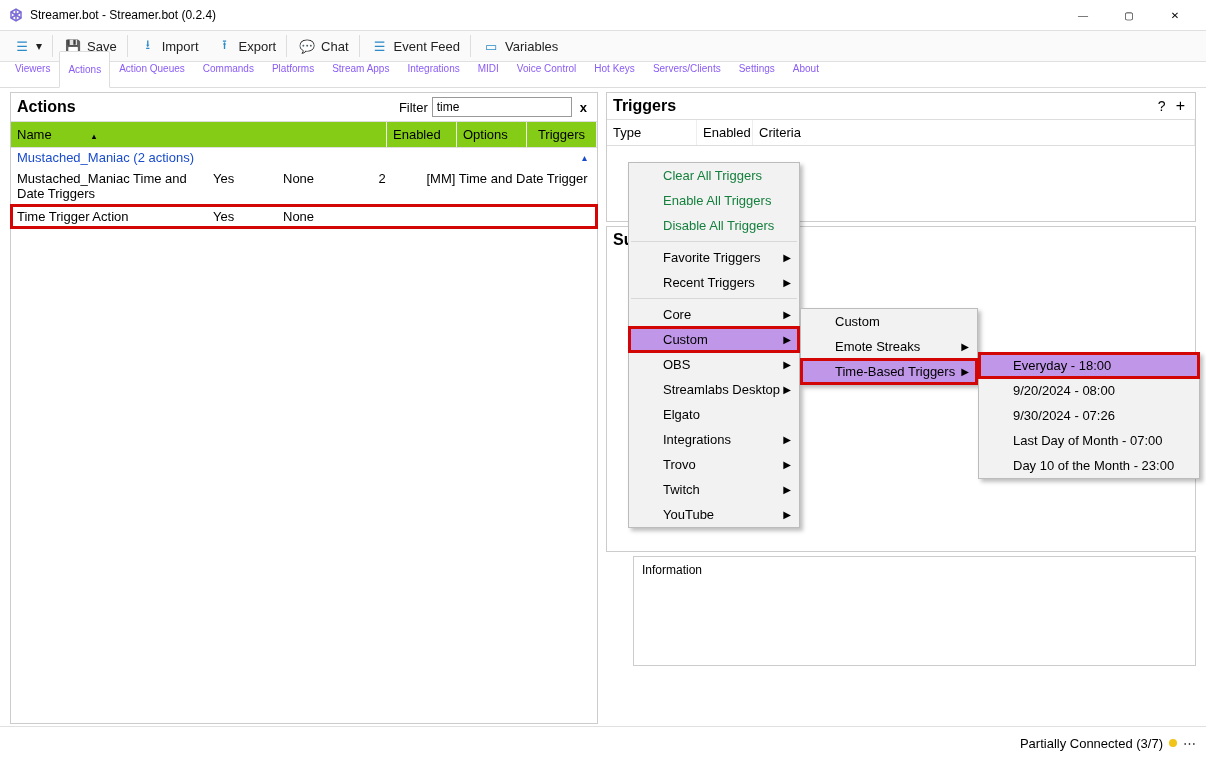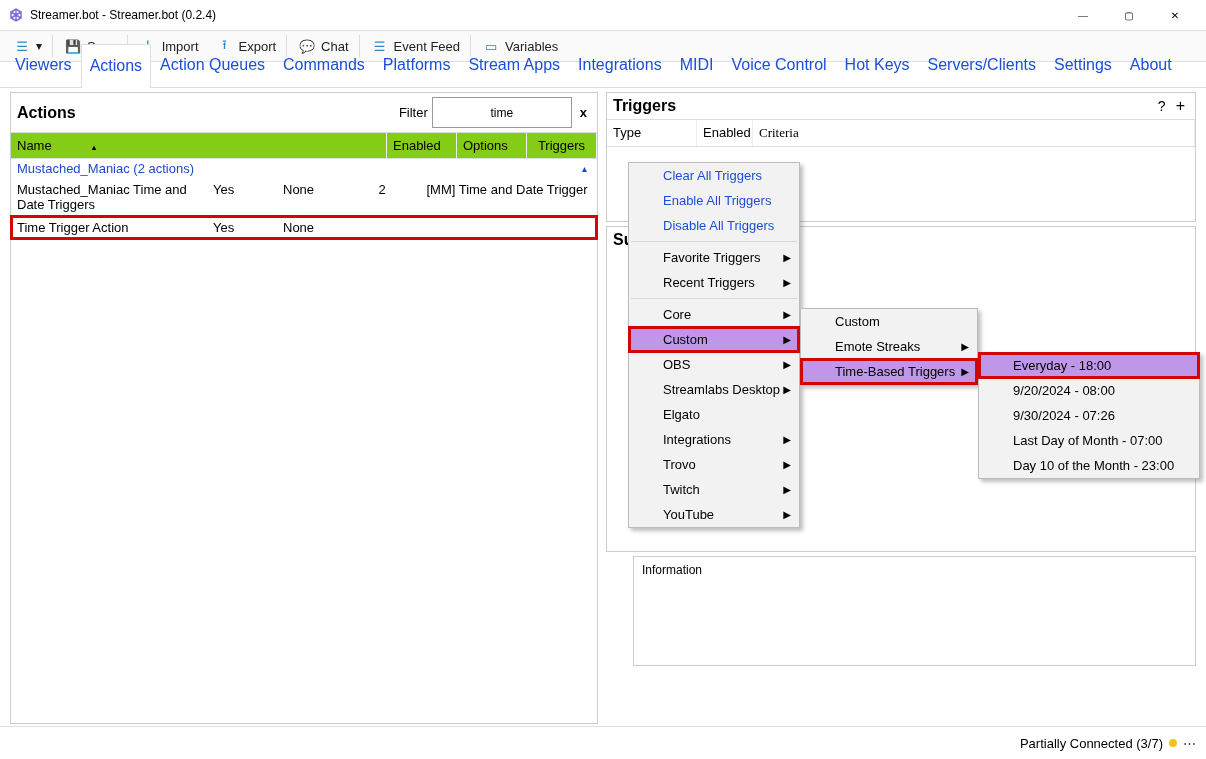--- a/index.html
+++ b/index.html
@@ -9,31 +9,31 @@
 .titlebar .app-icon { width: 16px; height: 16px; margin-right: 6px; display:inline-flex; align-items:center; justify-content:center; }
 .titlebar .title-text { font-size: 12px; }
 .win-controls { margin-left: auto; display: flex; gap: 0; }
 .win-btn { width: 46px; height: 30px; display: flex; align-items: center; justify-content: center; font-family: "Segoe MDL2 Assets","Segoe UI Symbol"; font-size: 10px; }
 
 .toolbar { height: 32px; border-top: 1px solid #e0e0e0; border-bottom: 1px solid #e0e0e0; display: flex; align-items: center; padding: 0 6px; gap: 4px; background:#fafafa; }
 .tool-btn { display: flex; align-items: center; padding: 2px 6px; gap: 4px; font-size: 12px; color:#222; }
 .tool-icon { width: 20px; height: 20px; display:inline-flex; align-items:center; justify-content:center; color:#2c8cc9; }
 
 .tabstrip { height: 26px; display: flex; align-items: flex-end; padding: 0 6px; border-bottom: 1px solid #ddd; }
-.tab { padding: 12px 8px; font-size: 16px; color:#1d4ed8; border:1px solid transparent; }
+.tab { padding: 12px 8px; font-size: 10px; color:#8b5cf6; border:1px solid transparent; }
 .tab.active { background: #fff; border-color: #ddd #ddd transparent #ddd; border-radius: 2px 2px 0 0; position:relative; top:1px; }
 
 .content { display: flex; height: 640px; }
 .left-panel { width: 588px; border: 1px solid #ccc; margin: 4px 4px 4px 10px; display:flex; flex-direction:column; }
 .right-panel { flex: 1; margin: 4px 10px 4px 4px; display:flex; flex-direction:column; }
 
 .panel-header { display:flex; align-items:center; padding: 4px 6px; }
 .panel-title { font-size: 16px; font-weight: 600; }
 .filter-area { margin-left:auto; display:flex; align-items:center; gap:4px; font-size:12px; }
-.filter-input { width:140px; height:31px; border:1px solid #999; padding:0 4px; font-size:12px;text-align:center; }
+.filter-input { width:140px; height:20px; border:1px solid #999; padding:0 4px; font-size:12px; }
 .clear-x { cursor:pointer; padding:0 4px; font-weight:bold; }
 
 .grid-header { display:flex; border-top:1px solid #ddd; border-bottom:1px solid #ddd; background:#84cc16; font-size:12px; }
 .grid-header > div { padding:5px 6px; border-right:1px solid #eee; }
 .col-name { flex:1; }
 .col-enabled { width:70px; }
 .col-options { width:70px; }
 .col-triggers { width:70px; text-align:center; }
 .col-queue { width:180px; text-align:center; }
 
@@ -52,32 +52,32 @@
 .triggers-header { display:flex; align-items:center; padding:4px 6px; }
 .triggers-header .panel-title { flex:1; }
 .help-q { font-size:14px; padding:0 6px; }
 .plus-add { font-size:16px; padding:0 4px; }
 
 .t-grid-header { display:flex; border-top:1px solid #ddd; border-bottom:1px solid #ddd; font-size:12px; }
 .t-grid-header > div { padding:5px 6px; border-right:1px solid #eee; }
 .tcol-source { width:170px; }
 .tcol-type { width:90px; }
 .tcol-enabled { width:56px; }
-.tcol-criteria { flex:1;font-family:Liberation Serif, serif; }
+.tcol-criteria { flex:1; }
 
 .info-label { padding:6px 8px; font-size:12px; }
 
 .statusbar { position:absolute; bottom:0; left:0; right:0; height:26px; border-top:1px solid #e0e0e0; display:flex; align-items:center; padding:16px 10px; font-size:12px; }
 .status-right { margin-left:auto; display:flex; align-items:center; gap:6px; }
 .dot-y { width:8px; height:8px; border-radius:50%; background:#f0c419; }
 
 
 .ctx { position:absolute; background:#f2f2f2; border:1px solid #bcbcbc; box-shadow:3px 3px 4px rgba(0,0,0,.25); }
 .ctx-item { display:flex; align-items:center; padding:5px 28px 5px 34px; font-size:13px; position:relative; white-space:nowrap; }
-.ctx-item.disabled { color:#1d4ed8; }
+.ctx-item.disabled { color:#15803d; }
 .ctx-sep { height:1px; background:#d8d8d8; margin:3px 2px; }
 .ctx-arrow { position:absolute; right:8px; font-size:10px; }
 .ctx-item.hl-purple { background:#c097e8; }
 .ctx-item.hl-red { outline:3px solid #d30606; outline-offset:-2px; }
 .ctx1 { left:628px; top:162px; width:172px; }
 .ctx2 { left:800px; top:308px; width:178px; }
 .ctx3 { left:978px; top:352px; width:222px; }
 
 .sort-caret { font-size:9px; vertical-align:middle; margin-left:40px; }
 </style>

